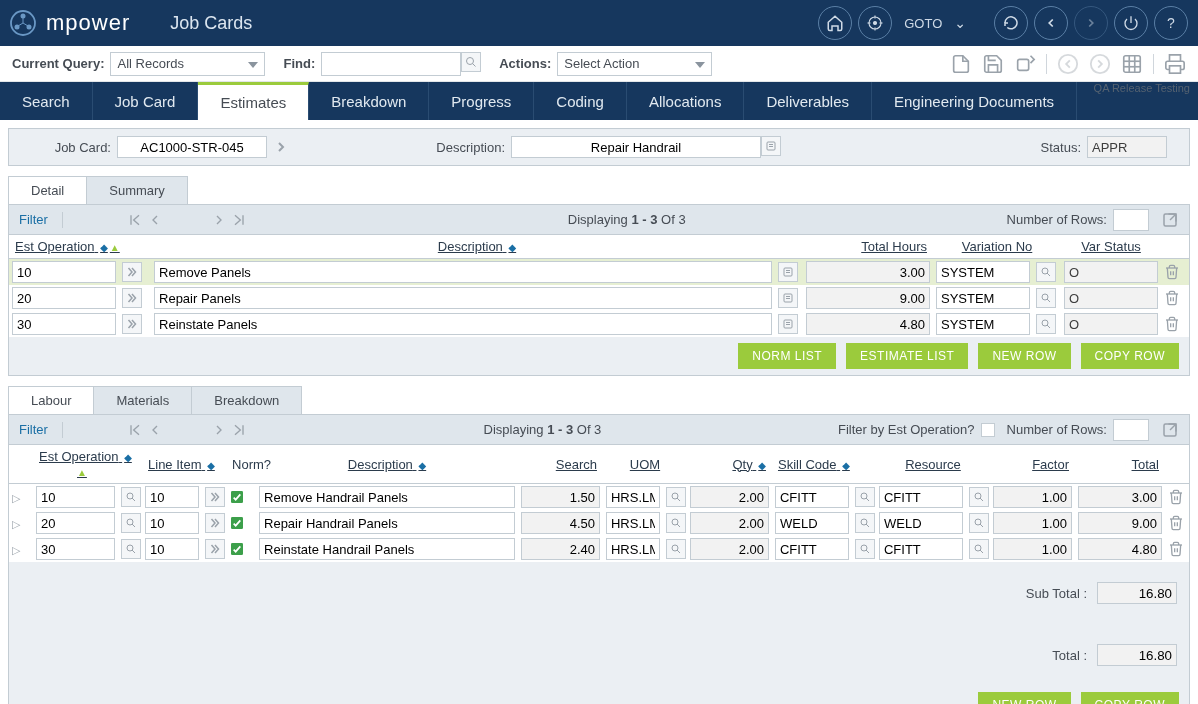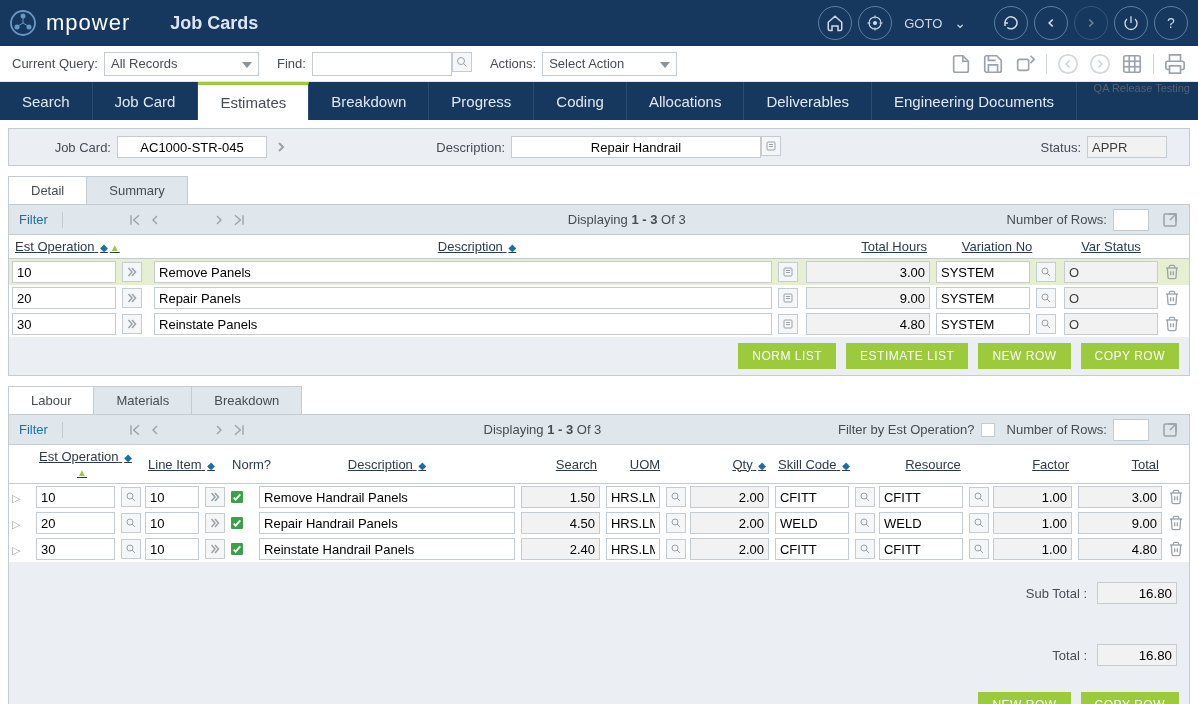--- a/index.html
+++ b/index.html
@@ -20,29 +20,29 @@
     --tab-active-border:#9bcb3c;
   }
   *{box-sizing:border-box;font-family:"Segoe UI",Arial,sans-serif;}
   body{margin:0;background:#fff;color:var(--grey-text);font-size:13px;overflow:hidden;width:1198px;}
   svg{display:block;}
 
   
   .hdr{background:var(--navy);height:46px;display:flex;align-items:center;color:#fff;position:relative;}
   .logo-icon{width:46px;display:flex;align-items:center;justify-content:center;}
   .logo-text{font-size:22px;letter-spacing:1px;font-weight:300;}
-  .page-title{margin-left:40px;font-size:18px;font-weight:700;color:#dce6f0;}
+  .page-title{margin-left:40px;font-size:18px;font-weight:400;color:#dce6f0;}
   .hdr-ctrls{margin-left:auto;display:flex;align-items:center;padding-right:10px;gap:6px;}
   .circ{width:34px;height:34px;border:1.5px solid #5a7fa5;border-radius:50%;display:flex;align-items:center;justify-content:center;color:#cfdae6;}
   .goto-lbl{color:#cfdae6;font-size:13px;margin:0 6px;}
   .chev-down{font-size:14px;color:#cfdae6}
 
   
   .toolbar{height:36px;display:flex;align-items:center;padding:0 12px;border-bottom:1px solid #e3e6e9;background:#fff;}
-  .toolbar .lbl{font-size:13px;margin-right:6px;}
+  .toolbar .lbl{font-size:13px;margin-right:6px;font-weight:bold;}
   .toolbar input[type=text]{height:24px;border:1px solid var(--grey-border);padding:0 4px;font-size:13px;background:var(--input-bg);}
   .toolbar .sel{height:24px;border:1px solid var(--grey-border);font-size:13px;background:var(--input-bg);position:relative;display:inline-flex;align-items:center;padding-right:20px;}
   .toolbar .sel::after{content:"";position:absolute;right:6px;top:9px;border-left:5px solid transparent;border-right:5px solid transparent;border-top:6px solid #8a949e;}
   .tb-icons{margin-left:auto;display:flex;align-items:center;gap:10px;}
   .tb-icons svg{width:22px;height:22px;}
   .tb-sep{width:1px;height:20px;background:#d0d6dc;}
   .qa{position:absolute;right:8px;top:82px;font-size:11px;color:#556270;}
 
   
   .tabbar{background:var(--navy);height:38px;display:flex;align-items:stretch;}
@@ -169,21 +169,21 @@
   <div style="display:flex;">
       <input type="text" style="width: 140px;" value="">
       <span class="ii">
         <svg viewBox="0 0 24 24" fill="none" stroke="currentColor" stroke-width="2">
           <circle cx="10" cy="10" r="7"></circle>
           <line x1="21" y1="21" x2="15" y2="15"></line>
         </svg>
       </span>
     </div>
   <span class="lbl" style="margin-left:18px;">Actions:</span>
-  <div class="sel" style="width:135px;padding-left:6px;">
+  <div class="sel" style="width:155px;padding-left:6px;">
       <span>Select Action</span>
     </div>
 
   <div class="tb-icons">
     <svg viewBox="0 0 24 24" fill="none" stroke="#9aa2aa" stroke-width="1.8">
         <path d="M14 3H6a2 2 0 0 0-2 2v14a2 2 0 0 0 2 2h12a2 2 0 0 0 2-2V9z"></path>
         <polyline points="14 3 14 9 20 9"></polyline>
       </svg>
     <svg viewBox="0 0 24 24" fill="none" stroke="#9aa2aa" stroke-width="1.8">
         <path d="M19 21H5a2 2 0 0 1-2-2V5a2 2 0 0 1 2-2h11l5 5v11a2 2 0 0 1-2 2z"></path>

